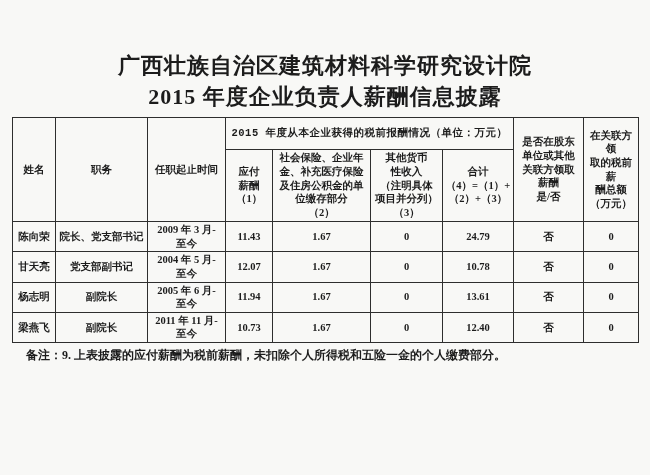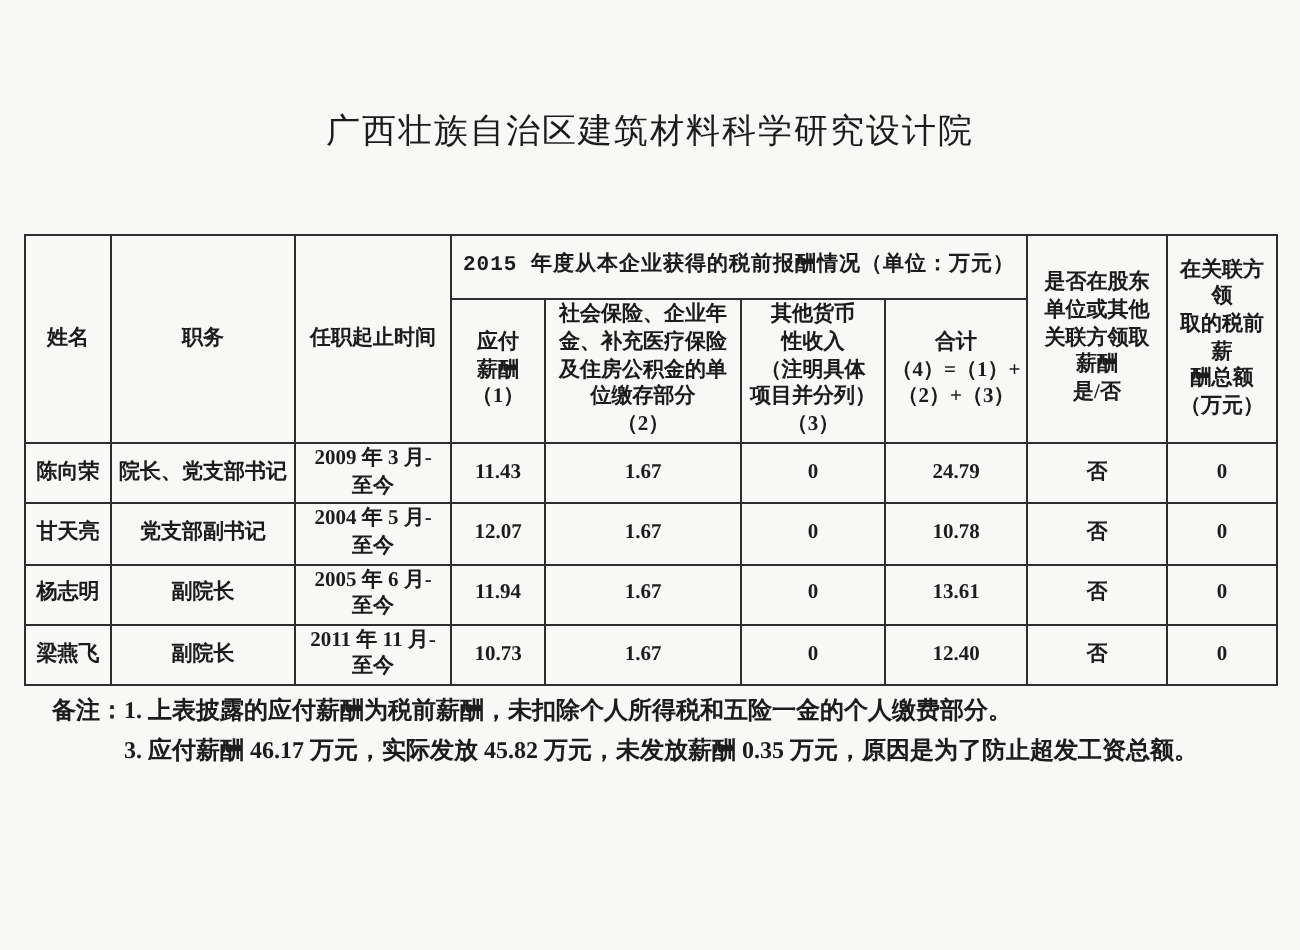--- a/index.html
+++ b/index.html
@@ -17,22 +17,22 @@
     color: #1c1c1c;
   }
   .titles {
     position: absolute;
     top: 50px;
     left: 0;
     width: 650px;
     text-align: center;
   }
   .title-line {
-    font-size: 17px;
-    font-weight: normal;
+    font-size: 22px;
+    font-weight: bold;
     line-height: 31px;
     letter-spacing: 1px;
   }
   table.salary {
     position: absolute;
     left: 12px;
     top: 117px;
     width: 626px;
     border-collapse: collapse;
     table-layout: fixed;
@@ -84,20 +84,21 @@
     white-space: nowrap;
   }
 </style>
 </head>
 <body>
 
 <div class="page">
 
   <div class="titles">
     <div class="title-line">广西壮族自治区建筑材料科学研究设计院</div>
+    <div class="title-line">2015 年度企业负责人薪酬信息披露</div>
   </div>
 
   <table class="salary">
     <colgroup>
       <col style="width:43px">
       <col style="width:92px">
       <col style="width:78px">
       <col style="width:47px">
       <col style="width:98px">
       <col style="width:72px">
@@ -184,18 +185,17 @@
         <td class="num">12.40</td>
         <td>否</td>
         <td class="num">0</td>
       </tr>
     </tbody>
   </table>
 
   <div class="notes">
     <div class="notes-label">备注：</div>
     <div class="notes-items">
-      <div class="note-item">1. 上表披露的应付薪酬为税前薪酬，未扣除个人所得税和五险一金的个人缴费部分。</div>
-      <div class="note-item">3. 应付薪酬 46.17 万元，实际发放 45.82 万元，未发放薪酬 0.35 万元，原因是为了防止超发工资总额。</div>
+      <div class="note-item">9. 上表披露的应付薪酬为税前薪酬，未扣除个人所得税和五险一金的个人缴费部分。</div>
     </div>
   </div>
 
 </div>
 
 </body></html>

